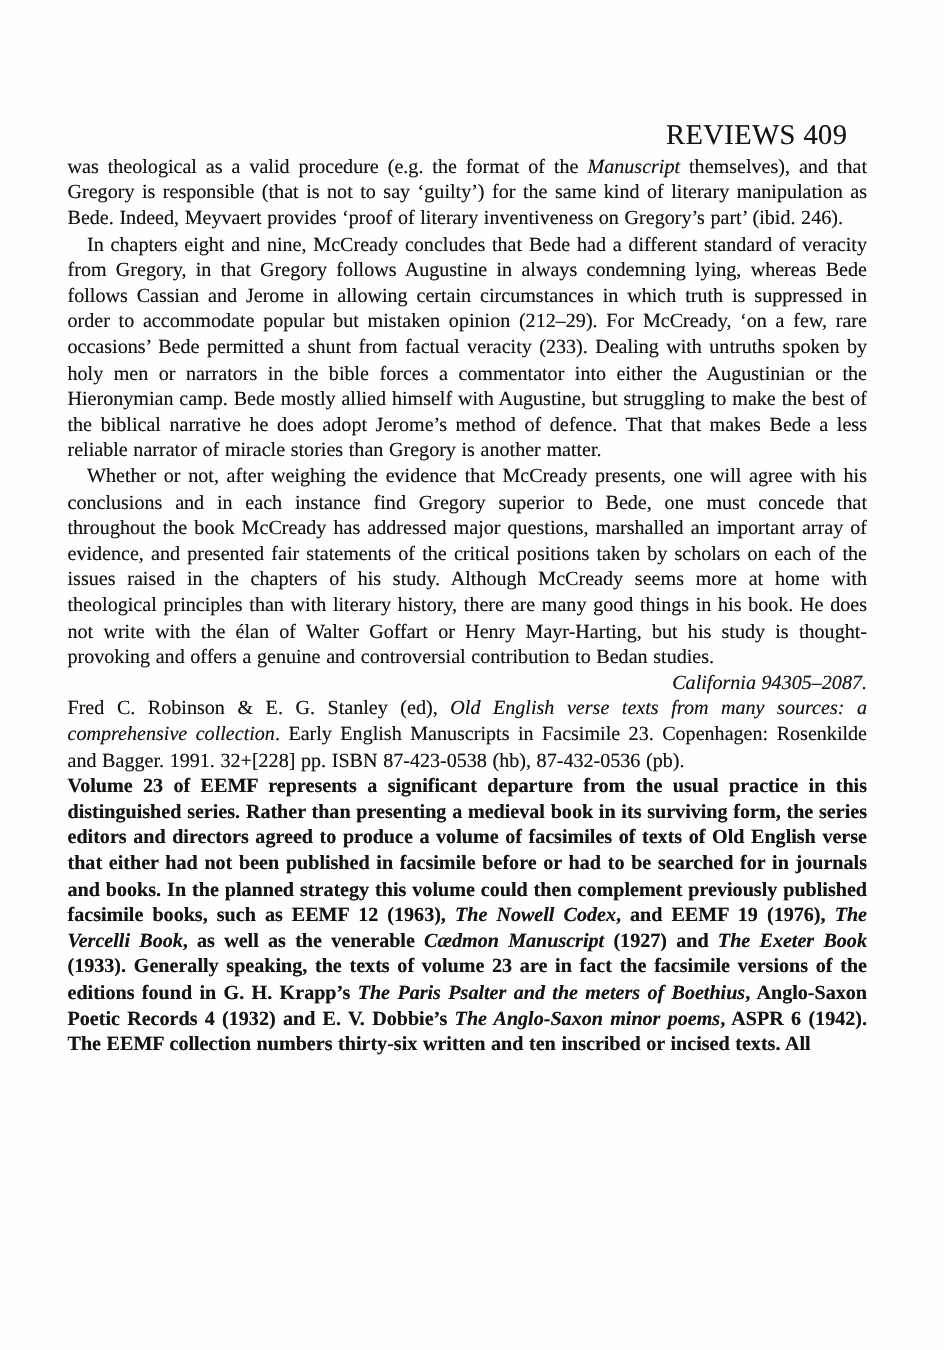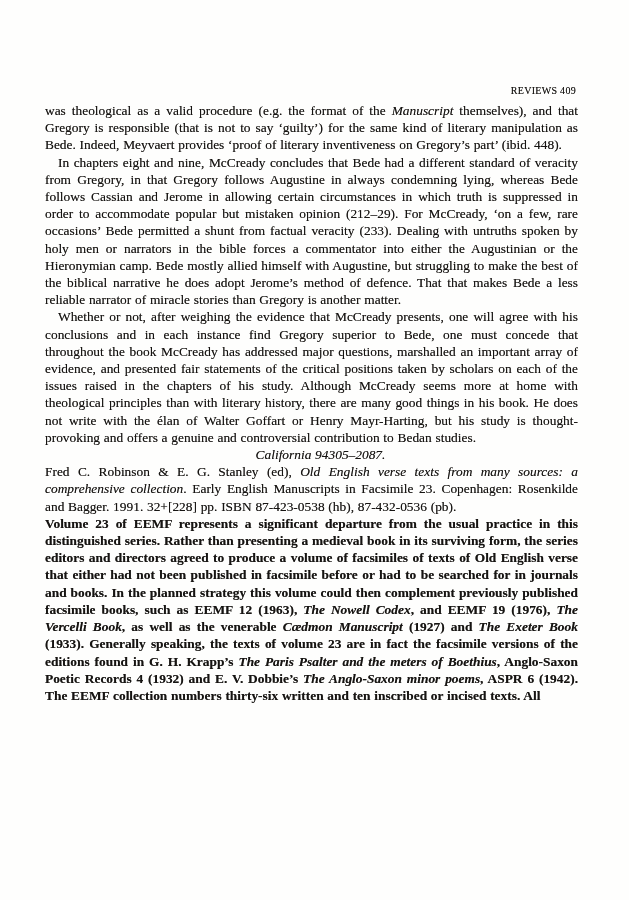--- a/index.html
+++ b/index.html
@@ -14,24 +14,24 @@
     background: #fefefd;
     overflow: hidden;
     font-family: "Liberation Serif", serif;
     color: #161412;
     
     text-shadow: 0 0 0.35px rgba(20,16,12,0.55);
   }
   .running-head {
     position: absolute;
     top: 84px;
-    left: 45px;
+    left: 34px;
     width: 531px;
     text-align: right;
-    font-size: 10px;
+    font-size: 19px;
     line-height: 14px;
     letter-spacing: 0.3px;
     white-space: nowrap;
   }
   .text-column {
     position: absolute;
     top: 102px;
     left: 45px;
     width: 533px;
     font-size: 13.4px;
@@ -52,42 +52,42 @@
   .signature {
     margin-left: 18px;
     font-style: italic;
     word-spacing: 0.4px;
   }
   .sig-line-1 {
     text-align: justify;
     text-align-last: justify;
   }
   .sig-line-2 {
-    text-align: center;
+    text-align: right;
   }
   .citation {
     margin-top: 17px;
   }
   .review-body-start {
     margin-top: 16px;
     font-weight: bold;
   }
 </style>
 </head>
 <body>
 
 <div class="page">
 
   <div class="running-head">
     <span>REVIEWS 409</span>
   </div>
 
   <div class="text-column">
 
-    <p class="para"><span>was theological as a valid procedure (e.g. the format of the </span><em>Manuscript</em><span> themselves), and that Gregory is responsible (that is not to say ‘guilty’) for the same kind of literary manipulation as Bede. Indeed, Meyvaert provides ‘proof of literary inventiveness on Gregory’s part’ (ibid. 448).</span></p>
+    <p class="para"><span>was theological as a valid procedure (e.g. the format of the </span><em>Manuscript</em><span> themselves), and that Gregory is responsible (that is not to say ‘guilty’) for the same kind of literary manipulation as Bede. Indeed, Meyvaert provides ‘proof of literary inventiveness on Gregory’s part’ (ibid. 246).</span></p>
 
     <p class="para indent"><span>In chapters eight and nine, McCready concludes that Bede had a different standard of veracity from Gregory, in that Gregory follows Augustine in always condemning lying, whereas Bede follows Cassian and Jerome in allowing certain circumstances in which truth is suppressed in order to accommodate popular but mistaken opinion (212–29). For McCready, ‘on a few, rare occasions’ Bede permitted a shunt from factual veracity (233). Dealing with untruths spoken by holy men or narrators in the bible forces a commentator into either the Augustinian or the Hieronymian camp. Bede mostly allied himself with Augustine, but struggling to make the best of the biblical narrative he does adopt Jerome’s method of defence. That that makes Bede a less reliable narrator of miracle stories than Gregory is another matter.</span></p>
 
     <p class="para indent"><span>Whether or not, after weighing the evidence that McCready presents, one will agree with his conclusions and in each instance find Gregory superior to Bede, one must concede that throughout the book McCready has addressed major questions, marshalled an important array of evidence, and presented fair statements of the critical positions taken by scholars on each of the issues raised in the chapters of his study. Although McCready seems more at home with theological principles than with literary history, there are many good things in his book. He does not write with the élan of Walter Goffart or Henry Mayr-Harting, but his study is thought-provoking and offers a genuine and controversial contribution to Bedan studies.</span></p>
 
     <div class="signature">
       <div class="sig-line-2">California 94305–2087.</div>
     </div>
 
     <p class="para citation"><span>Fred C. Robinson &amp; E. G. Stanley (ed), </span><em>Old English verse texts from many sources: a comprehensive collection</em><span>. Early English Manuscripts in Facsimile 23. Copenhagen: Rosenkilde and Bagger. 1991. 32+[228] pp. ISBN 87-423-0538 (hb), 87-432-0536 (pb).</span></p>

